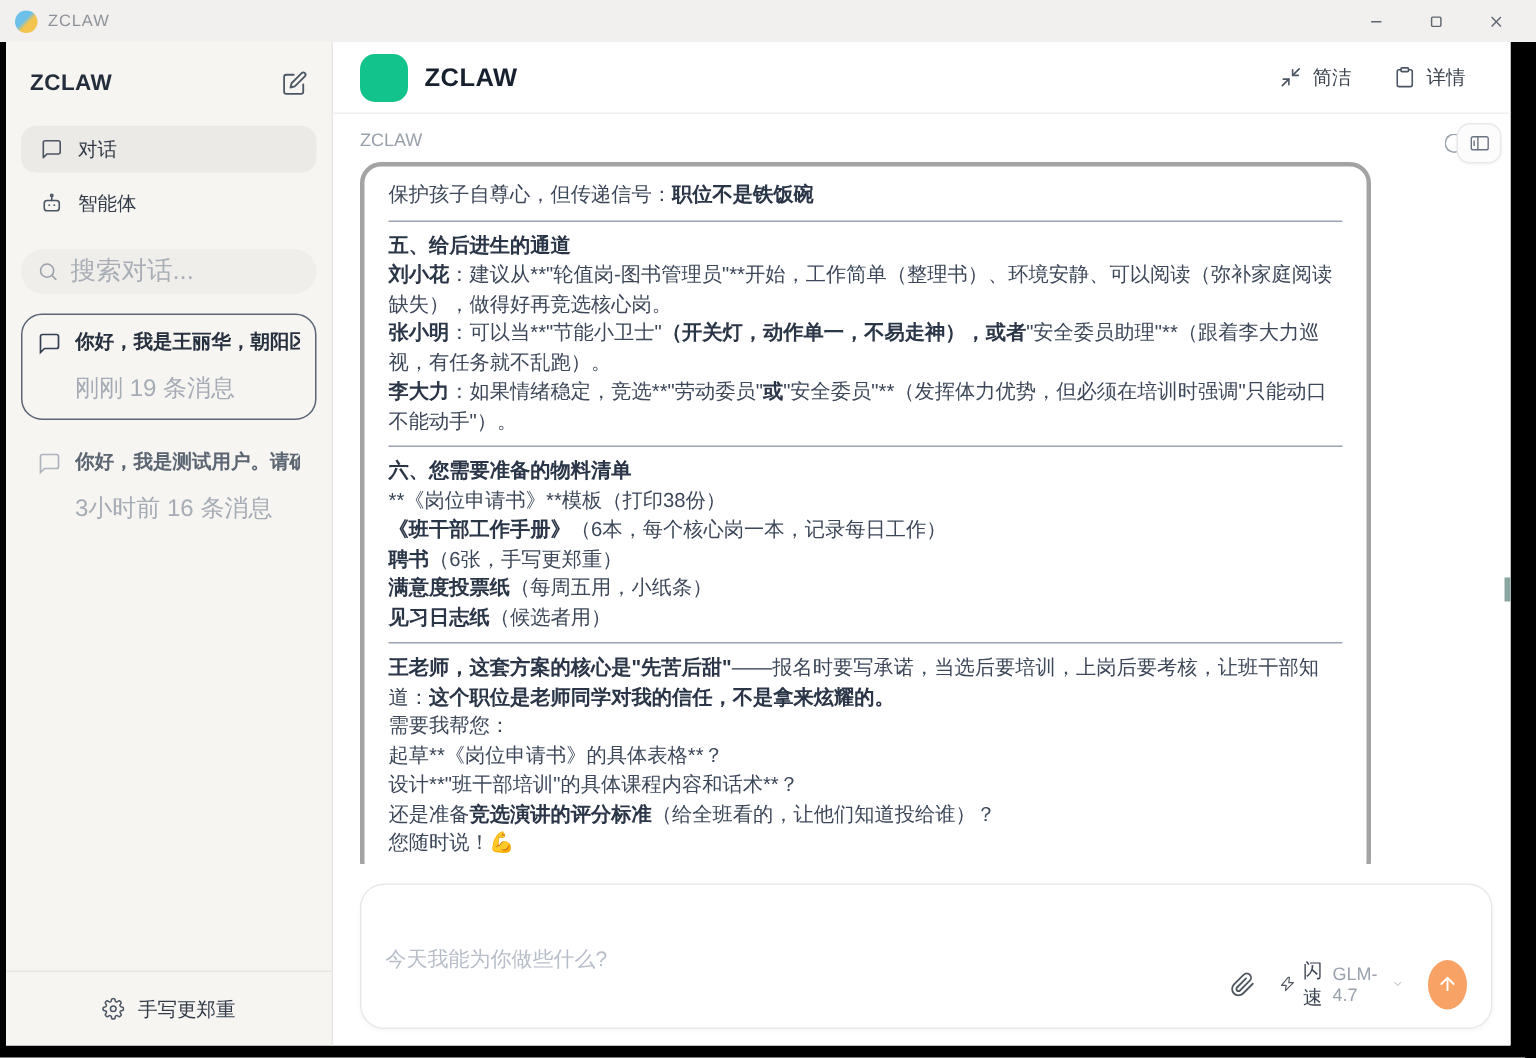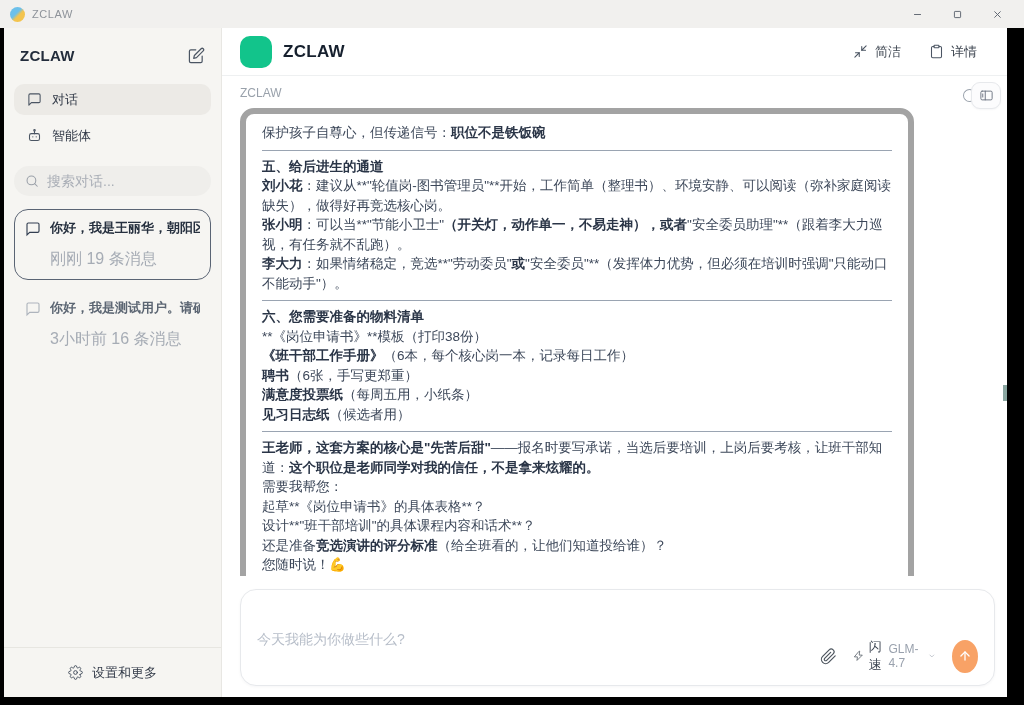--- a/index.html
+++ b/index.html
@@ -28,21 +28,21 @@
 
   .sb-nav { padding:6px 10px 0; display:flex; flex-direction:column; gap:5px; }
   .nav-item { height:31px; border-radius:10px; display:flex; align-items:center; gap:10px; padding:0 13px;
     font-size:13px; color:#323a48; cursor:pointer; }
   .nav-item.filled { background:#eceae6; }
   .nav-icon { display:flex; }
 
   .sb-search { margin:15px 10px 0; height:30px; background:#efeeeb; border-radius:15px;
     display:flex; align-items:center; gap:8px; padding:0 11px; }
   .sb-search svg { stroke:#9aa0a8; fill:none; stroke-width:1.8; stroke-linecap:round; }
-  .sb-search input { border:none; outline:none; background:transparent; font-size:14px; color:#3b4452; width:140px;
+  .sb-search input { border:none; outline:none; background:transparent; font-size:17px; color:#3b4452; width:140px;
     font-family:inherit; }
   .sb-search input::placeholder { color:#a9aeb6; }
 
   .conv-list { margin:13px 10px 0; display:flex; flex-direction:column; gap:9px; }
   .conv { border:1px solid transparent; border-radius:14px; padding:9px 10px; display:flex; gap:9px; cursor:pointer; }
   .conv.selected { border-color:#5a6474; }
   .conv-icon { margin-top:2px; display:flex; }
   .conv-icon svg { fill:none; stroke-width:1.7; }
   .conv-body { min-width:0; }
   .conv-title { font-size:13px; font-weight:700; color:#26303f; white-space:nowrap; overflow:hidden; }
@@ -64,21 +64,21 @@
 
   .chat-scroll { flex:1; position:relative; padding:10px 0 0 18px; overflow:hidden; }
   .sender-label { font-size:12px; color:#99a1ab; }
   .side-tools { position:absolute; top:6px; right:6px; display:flex; align-items:center; }
   .loader { width:13px; height:13px; border:1.6px solid #9aa2ac; border-right-color:transparent; border-radius:50%;
     margin-right:-5px; }
   .panel-btn { width:30px; height:27px; border:1px solid #e7e9ec; border-radius:9px; background:#fcfcfd;
     display:flex; align-items:center; justify-content:center; cursor:pointer; box-shadow:0 1px 2px rgba(20,30,50,.04); }
   .panel-btn svg { stroke:#6b7280; fill:none; stroke-width:1.5; stroke-linecap:round; }
 
-  .bubble { margin-top:8px; width:674px; border:6px solid #a3a3a3; border-radius:14px; background:#fff;
+  .bubble { margin-top:8px; width:674px; border:3px solid #a3a3a3; border-radius:14px; background:#fff;
     padding:9px 16px 13px; font-size:13.5px; line-height:19.5px; color:#3c4759; }
   .msg-p { margin:0; }
   .msg-p .b { font-weight:700; color:#2a3547; }
   .msg-hr { border-top:1px solid #9aa4b2; margin:7px 0 6px; }
 
   
   .composer { margin:13px 12px 11px 18px; border:1px solid #e7e9ec; border-radius:16px; background:#fff;
     box-shadow:0 1px 3px rgba(20,30,50,.04); padding:13px 16px 11px; height:97px; display:flex; flex-direction:row; }
   .composer-input { border:none; outline:none; font-size:14px; color:#3e4654; width:100%; font-family:inherit; }
   .composer-input::placeholder { color:#b7bec9; }
@@ -187,21 +187,21 @@
           <div class="conv-meta">3小时前  16 条消息</div>
         </div>
       </div>
     </div>
 
     <div class="sb-footer">
       <svg width="15" height="15" viewBox="0 0 24 24">
           <circle cx="12" cy="12" r="3"></circle>
           <path d="M19.4 15a1.65 1.65 0 0 0 .33 1.82l.06.06a2 2 0 0 1-2.83 2.83l-.06-.06a1.65 1.65 0 0 0-1.82-.33 1.65 1.65 0 0 0-1 1.51V21a2 2 0 0 1-4 0v-.09A1.65 1.65 0 0 0 9 19.4a1.65 1.65 0 0 0-1.82.33l-.06.06a2 2 0 0 1-2.83-2.83l.06-.06a1.65 1.65 0 0 0 .33-1.82 1.65 1.65 0 0 0-1.51-1H3a2 2 0 0 1 0-4h.09A1.65 1.65 0 0 0 4.6 9a1.65 1.65 0 0 0-.33-1.82l-.06-.06a2 2 0 0 1 2.83-2.83l.06.06a1.65 1.65 0 0 0 1.82.33H9a1.65 1.65 0 0 0 1-1.51V3a2 2 0 0 1 4 0v.09a1.65 1.65 0 0 0 1 1.51 1.65 1.65 0 0 0 1.82-.33l.06-.06a2 2 0 0 1 2.83 2.83l-.06.06a1.65 1.65 0 0 0-.33 1.82V9a1.65 1.65 0 0 0 1.51 1H21a2 2 0 0 1 0 4h-.09a1.65 1.65 0 0 0-1.51 1z"></path>
         </svg>
-      <span>设置和更多</span>
+      <span>手写更郑重</span>
     </div>
   </aside>
 
   <main class="main">
     <div class="main-header">
       <span class="brand-logo"></span>
       <span class="brand-name">ZCLAW</span>
       <div class="header-actions">
         <span class="h-action">
           <svg width="15" height="15" viewBox="0 0 24 24">

